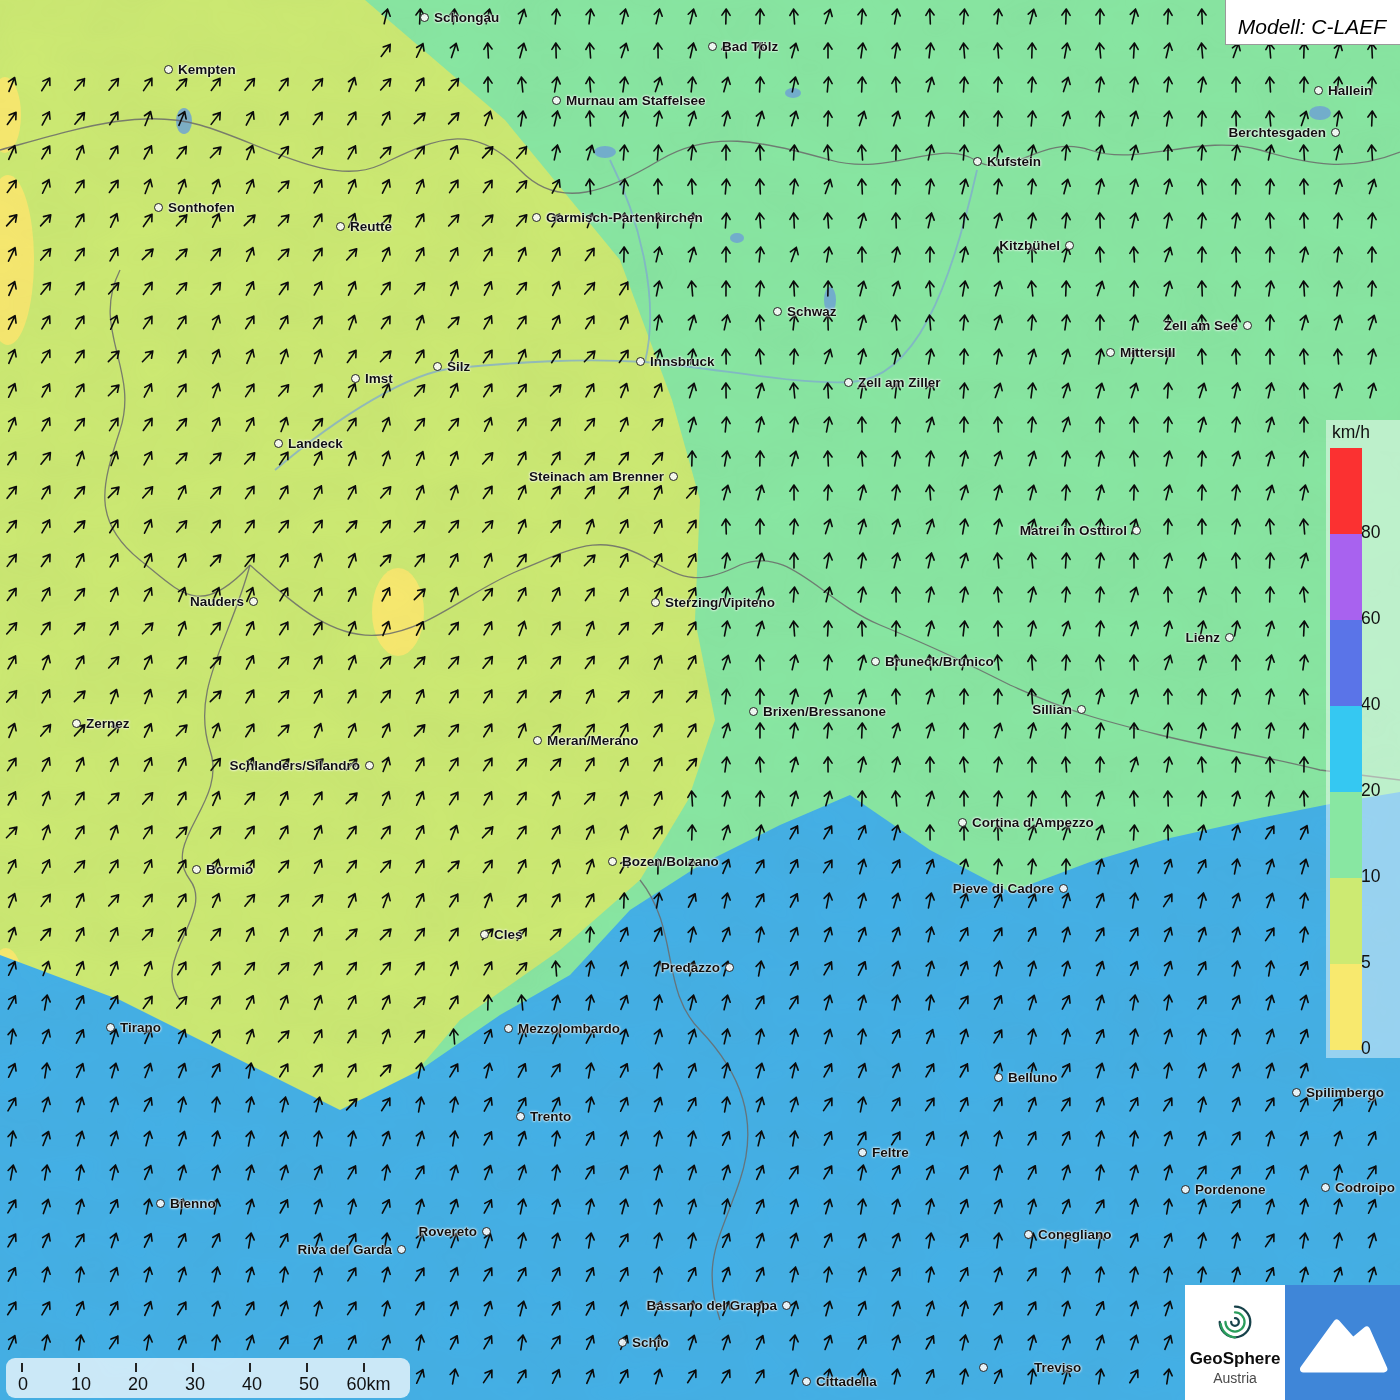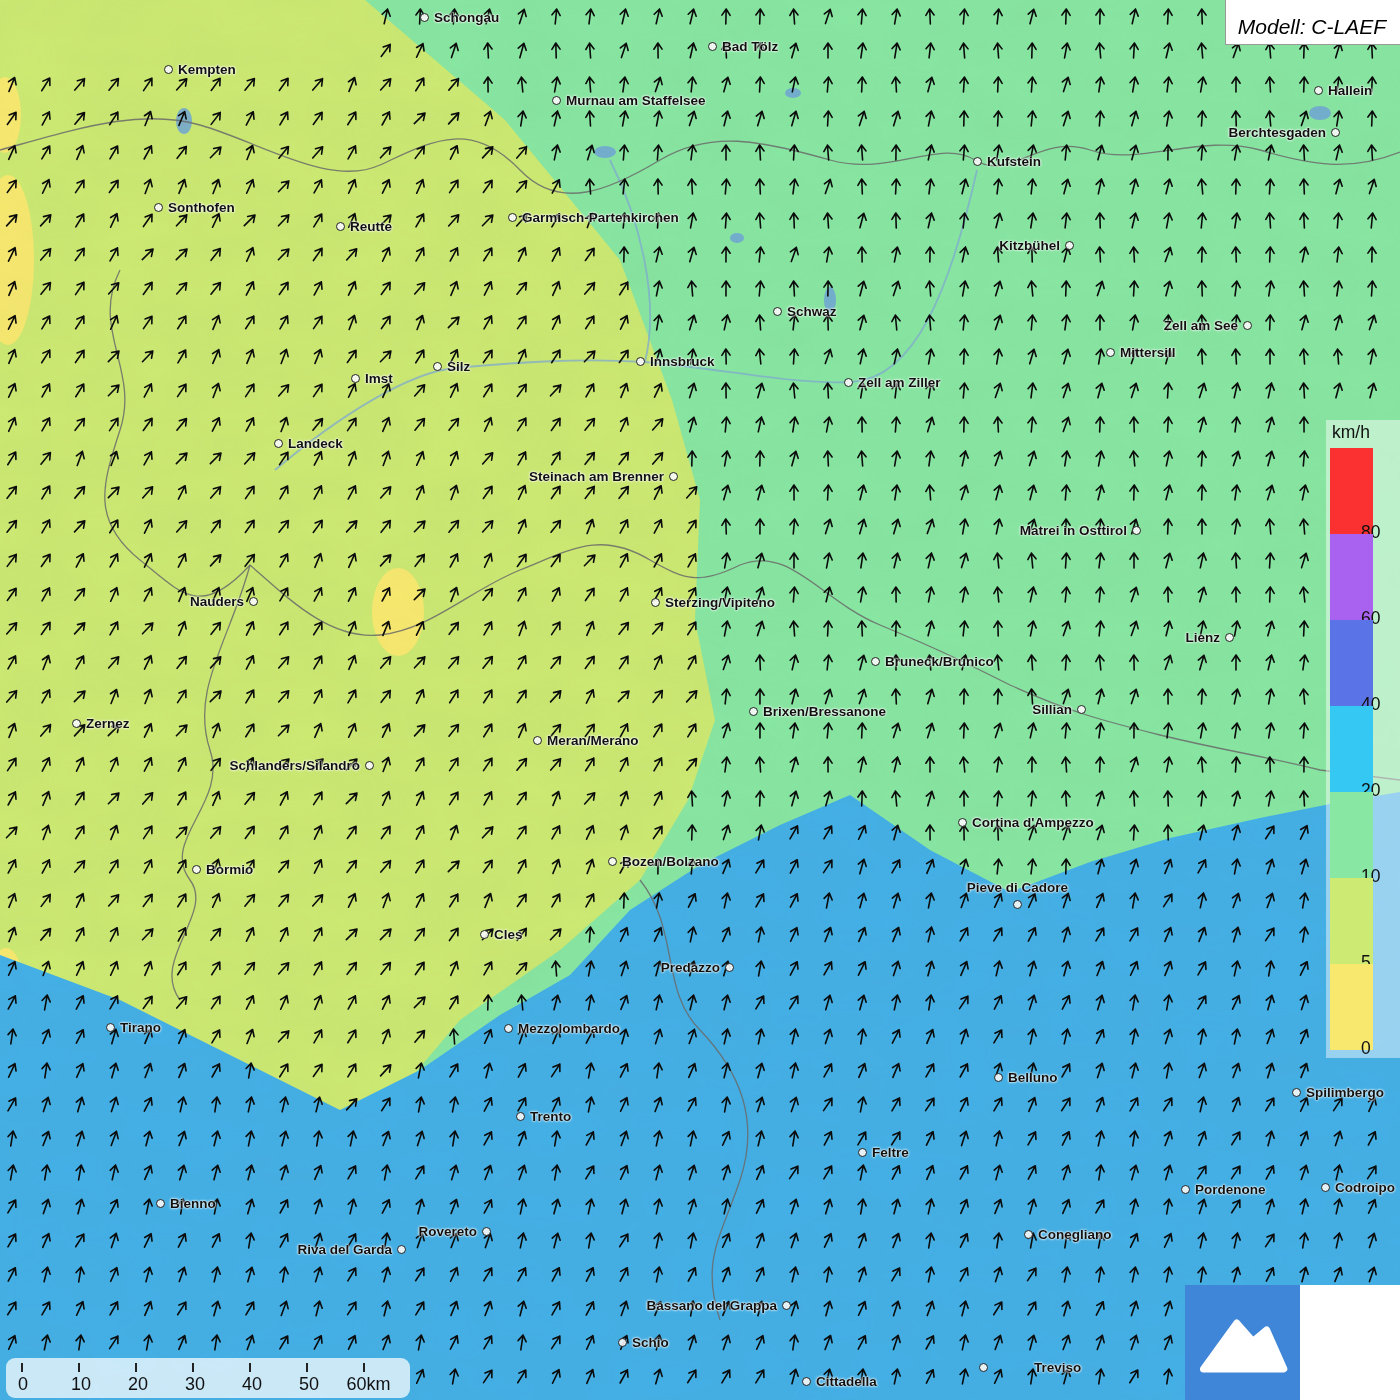--- a/index.html
+++ b/index.html
@@ -27,21 +27,21 @@
 
   
   #model-box{position:absolute;right:0;top:0;z-index:6;background:#fff;border:1px solid #9a9a9a;
     border-top:none;border-right:none;padding:15px 14px 5px 12px;font-size:21px;font-style:italic;color:#000}
 
   
   #legend{position:absolute;left:1326px;top:420px;width:74px;z-index:5;
     background:rgba(255,255,255,.45);padding:2px 0 8px 4px}
   #legend .unit{font-size:17.5px;color:#111;margin:0 0 5px 2px}
   #legend-bar{width:24px;position:relative}
-  #legend-bar .seg{width:43px;height:86px;position:relative}
+  #legend-bar .seg{width:32px;height:86px;position:relative}
   #legend-bar .seg .val{position:absolute;left:31px;bottom:-9px;font-size:17.5px;color:#111}
 
   
   #scalebar{position:absolute;left:6px;bottom:2px;width:404px;height:40px;z-index:5;
     background:rgba(255,255,255,.72);border-radius:9px}
   #scalebar .tickmark{position:absolute;top:5px;width:2px;height:9px;background:#222;transform:translateX(-50%)}
   #scalebar .ticklabel{position:absolute;bottom:3px;font-size:18px;color:#111;transform:translateX(-40%)}
 
   
   #logo{position:absolute;right:0;bottom:0;width:215px;height:115px;z-index:6;background:#fff;display:flex}
@@ -1711,21 +1711,21 @@
         <span class="lbl">Kufstein</span>
       </div>
       <div class="city" style="left: 154px; top: 207px;">
         <span class="dot"></span>
         <span class="lbl">Sonthofen</span>
       </div>
       <div class="city" style="left: 336px; top: 226px;">
         <span class="dot"></span>
         <span class="lbl">Reutte</span>
       </div>
-      <div class="city" style="left: 508px; top: 217px; text-align: center;">
+      <div class="city" style="left: 532px; top: 217px; text-align: center;">
         <span class="dot"></span>
         <span class="lbl">Garmisch-Partenkirchen</span>
       </div>
       <div class="city" style="right: 326px; top: 245px;">
         <span class="lbl">Kitzbühel</span>
         <span class="dot"></span>
       </div>
       <div class="city" style="left: 773px; top: 311px;">
         <span class="dot"></span>
         <span class="lbl">Schwaz</span>
@@ -1807,21 +1807,21 @@
         <span class="lbl">Cortina d'Ampezzo</span>
       </div>
       <div class="city" style="left: 192px; top: 869px;">
         <span class="dot"></span>
         <span class="lbl">Bormio</span>
       </div>
       <div class="city" style="left: 608px; top: 861px;">
         <span class="dot"></span>
         <span class="lbl">Bozen/Bolzano</span>
       </div>
-      <div class="city" style="right: 332px; top: 888px; flex-direction: column;">
+      <div class="city" style="right: 332px; top: 888px;">
         <span class="lbl">Pieve di Cadore</span>
         <span class="dot"></span>
       </div>
       <div class="city" style="left: 480px; top: 934px;">
         <span class="dot"></span>
         <span class="lbl">Cles</span>
       </div>
       <div class="city" style="right: 666px; top: 967px;">
         <span class="lbl">Predazzo</span>
         <span class="dot"></span>
@@ -1935,20 +1935,34 @@
       <span class="ticklabel" style="left: 187px;">30</span>
       <span class="tickmark" style="left: 244px;"></span>
       <span class="ticklabel" style="left: 244px;">40</span>
       <span class="tickmark" style="left: 301px;"></span>
       <span class="ticklabel" style="left: 301px;">50</span>
       <span class="tickmark" style="left: 358px;"></span>
       <span class="ticklabel" style="left: 358px;">60km</span>
     </div>
 
   <div id="logo">
+    <div id="logo-left">
+      <span>
+        <svg width="42" height="42" viewBox="0 0 44 44">
+          <g fill="none" stroke-width="2.4" stroke-linecap="round">
+            <path d="M22,6 a16,16 0 1,1 -16,16" stroke="#17424a"></path>
+            <path d="M22,12 a10,10 0 1,1 -10,10" stroke="#2a9d5c"></path>
+            <path d="M22,18 a4,4 0 1,1 -4,4" stroke="#17424a"></path>
+            <path d="M7,24 a16,16 0 0,0 15,14" stroke="#2a9d5c"></path>
+          </g>
+        </svg>
+      </span>
+      <span class="brand">GeoSphere</span>
+      <span class="sub">Austria</span>
+    </div>
     <div id="logo-square">
       <svg width="115" height="115" viewBox="0 0 100 100">
         <path d="M16,73 L45,33 L59,49 L71,39 L86,73 Z" fill="#ffffff" stroke="#ffffff" stroke-width="6" stroke-linejoin="round"></path>
       </svg>
     </div>
   </div>
 
 </div>
 
 </body></html>

